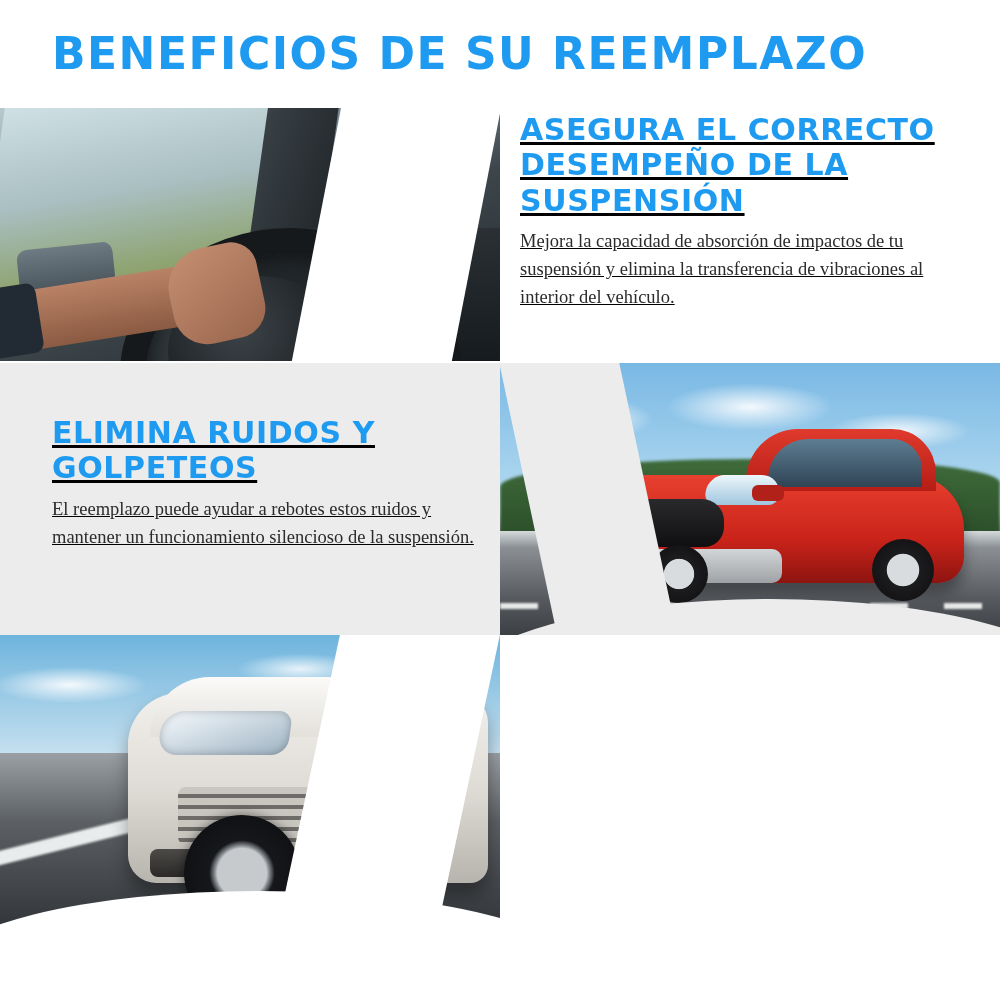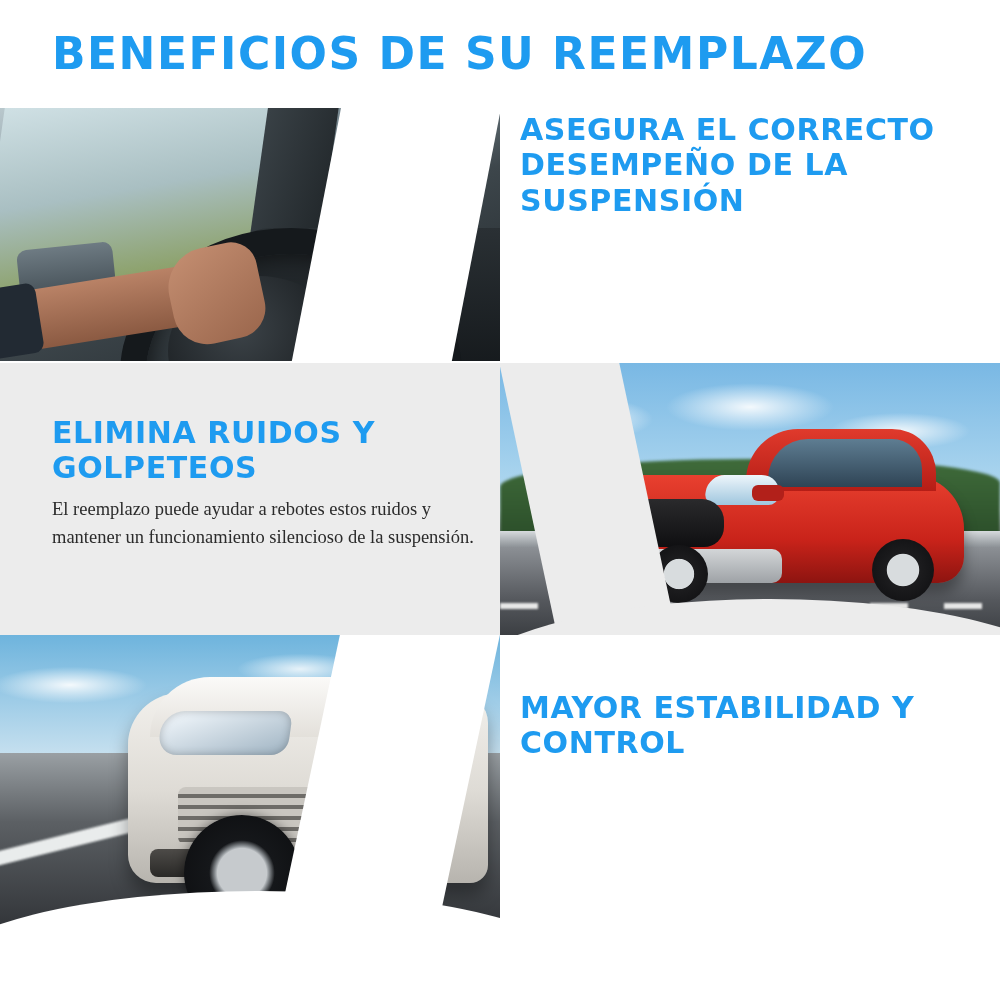--- a/index.html
+++ b/index.html
@@ -49,21 +49,21 @@
     left: 0;
     width: 1000px;
     overflow: hidden;
   }
   .band-1 { top: 108px;  height: 255px; background: #ffffff; }
   .band-2 { top: 363px;  height: 272px; background: #ececec; }
   .band-3 { top: 635px;  height: 290px; background: #ffffff; }
   .footer-strip { position:absolute; left:0; top:925px; width:1000px; height:75px; background:#ffffff; }
 
   
-  .txt-block { position: absolute; }
+  .txt-block { position: absolute; text-decoration: underline; }
   .blk-title {
     font-family: "DejaVu Sans", sans-serif;
     font-weight: bold;
     color: #1E9BF0;
     font-size: 30px;
     line-height: 1.18;
     letter-spacing: 0.6px;
     margin: 0 0 10px 0;
   }
   .blk-body {
@@ -325,20 +325,21 @@
     <div class="p1-wheel-inner"></div>
     <div class="p1-arm"></div>
     <div class="p1-sleeve"></div>
     <div class="p1-hand"></div>
 
     <div class="p1-mask"></div>
   </div>
 
   <div class="txt-block block-1">
     <h2 class="blk-title">ASEGURA EL CORRECTO DESEMPEÑO DE LA SUSPENSIÓN</h2>
+    <p class="blk-body">Mejora la capacidad de absorción de impactos de tu suspensión y elimina la transferencia de vibraciones al interior del vehículo.</p>
   </div>
 
   <div class="band band-2"></div>
 
   <div class="photo photo-2">
     <div class="p2-clouds"></div>
     <div class="p2-trees"></div>
     <div class="p2-guard"></div>
     <div class="p2-road"></div>
     <div class="p2-roadline"></div>
@@ -371,17 +372,16 @@
     <div class="p3-hood"></div>
     <div class="p3-light"></div>
     <div class="p3-grille"></div>
     <div class="p3-intake"></div>
     <div class="p3-wheel"></div>
     <div class="p3-mask-right"></div>
     <div class="p3-mask-bottom"></div>
   </div>
 
   <div class="txt-block block-3">
-    <h2 class="blk-title">MAYOR ESTABILIDAD Y CONTROL</h2>
   </div>
 
   <div class="footer-strip"></div>
 </div>
 
 </body></html>

